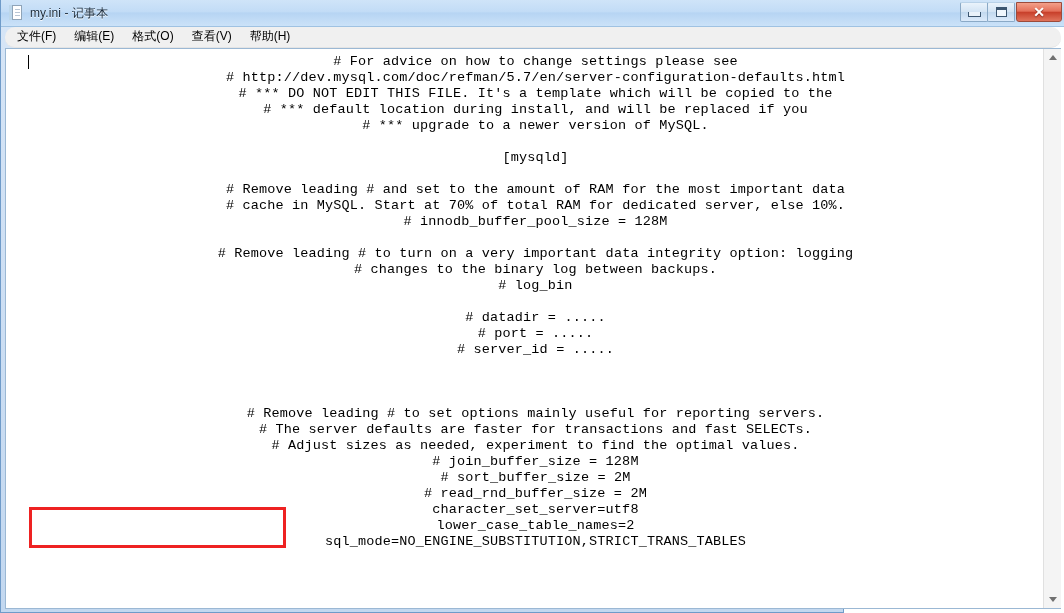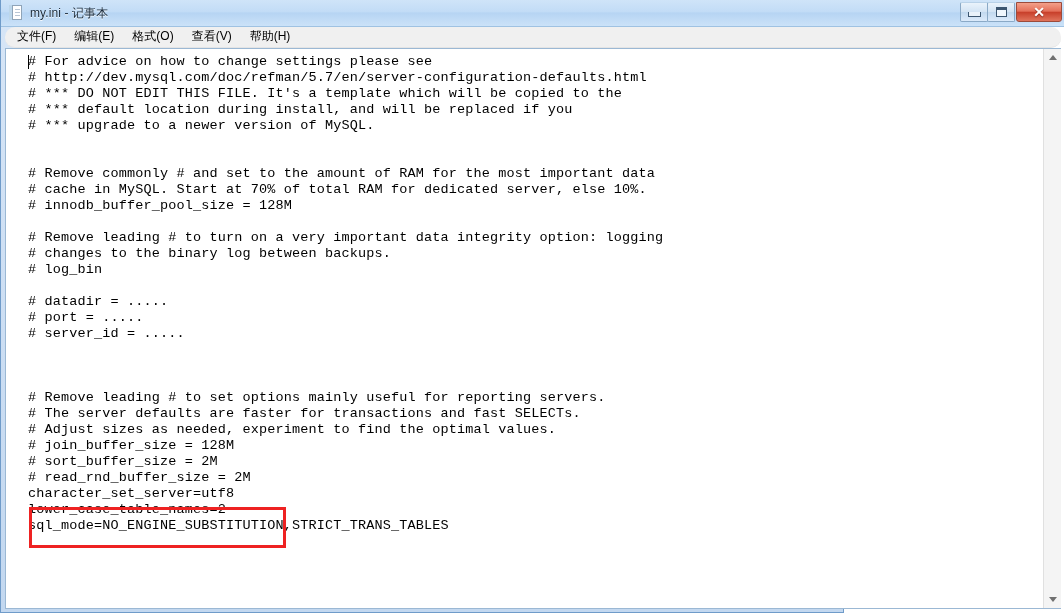--- a/index.html
+++ b/index.html
@@ -17,20 +17,21 @@
   
   .window {
     position: absolute;
     left: 0; top: 0;
     width: 844px;
     height: 613px;
     box-sizing: border-box;
     background: linear-gradient(to bottom, #d7e6f7 0%, #cfe0f4 40%, #c3d8f0 100%);
     border: 1px solid #6f9bc9;
     border-top: none;
+    text-align: center;
   }
 
   
   .titlebar {
     position: absolute;
     left: 0; top: 0;
     width: 1064px;
     height: 26px;
     background: linear-gradient(to bottom,
         #cfe4f8 0%,
@@ -283,22 +284,23 @@
   <div class="editorwrap">
     <div class="editor" id="editor">
       <div class="caret"></div>
 
       <div class="line"># For advice on how to change settings please see</div>
         <div class="line"># http://dev.mysql.com/doc/refman/5.7/en/server-configuration-defaults.html</div>
         <div class="line"># *** DO NOT EDIT THIS FILE. It's a template which will be copied to the</div>
         <div class="line"># *** default location during install, and will be replaced if you</div>
         <div class="line"># *** upgrade to a newer version of MySQL.</div>
         <div class="line">&nbsp;</div>
-        <div class="line">&nbsp;</div>
-        <div class="line"># Remove commonly # and set to the amount of RAM for the most important data</div>
+        <div class="line">[mysqld]</div>
+        <div class="line">&nbsp;</div>
+        <div class="line"># Remove leading # and set to the amount of RAM for the most important data</div>
         <div class="line"># cache in MySQL. Start at 70% of total RAM for dedicated server, else 10%.</div>
         <div class="line"># innodb_buffer_pool_size = 128M</div>
         <div class="line">&nbsp;</div>
         <div class="line"># Remove leading # to turn on a very important data integrity option: logging</div>
         <div class="line"># changes to the binary log between backups.</div>
         <div class="line"># log_bin</div>
         <div class="line">&nbsp;</div>
         <div class="line"># datadir = .....</div>
         <div class="line"># port = .....</div>
         <div class="line"># server_id = .....</div>

